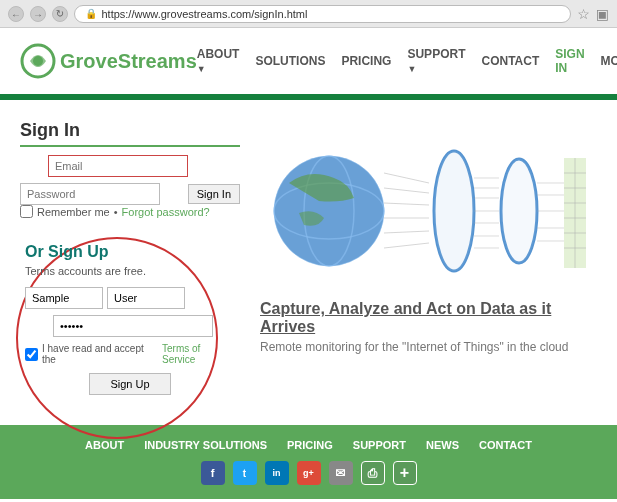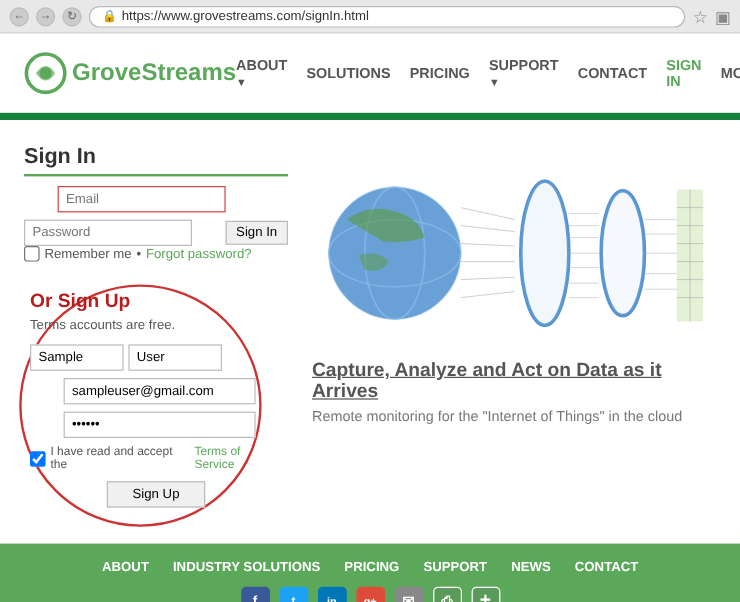--- a/index.html
+++ b/index.html
@@ -99,21 +99,21 @@
       border: 1px solid #bbb;
       padding: 3px 8px;
       font-size: 11px;
       cursor: pointer;
       white-space: nowrap;
     }
     .remember-row { display: flex; align-items: center; gap: 4px; font-size: 11px; color: #555; }
     .remember-row a { color: #5ba85a; text-decoration: none; }
 
     .sign-up-section { }
-    .sign-up-title { font-size: 16px; font-weight: bold; color: #b91c1c; margin-bottom: 4px; }
+    .sign-up-title { font-size: 16px; font-weight: bold; color: #0f766e; margin-bottom: 4px; }
     .sign-up-sub { font-size: 11px; color: #555; margin-bottom: 10px; }
 
     .two-col { display: flex; gap: 4px; margin-bottom: 6px; }
     .half-input {
       width: 78px;
       border: 1px solid #bbb;
       padding: 4px 6px;
       font-size: 11px;
       outline: none;
     }
@@ -241,23 +241,20 @@
         <circle cx="107" cy="105" r="100" fill="none" stroke="#cc3333" stroke-width="2"></circle>
       </svg>
       <div class="sign-up-section" style="position:relative;z-index:2;padding:5px 5px 10px 5px;">
         <div class="sign-up-title">Or Sign Up</div>
         <div class="sign-up-sub">Terms accounts are free.</div>
         <div class="two-col">
           <input class="half-input" type="text" value="Sample" style="">
           <input class="half-input" type="text" value="User" style="">
         </div>
         <div class="form-row">
-          <input class="full-input" type="text" value="sampleuser@gmail.com" style="">
-        </div>
-        <div class="form-row">
           <input class="full-input" type="password" value="......" style="">
         </div>
         <div class="terms-row">
           <input type="checkbox" checked="" style="">
           <span>I have read and accept the </span>
           <a>Terms of Service</a>
         </div>
         <button class="signup-btn">Sign Up</button>
       </div>
     </div>

